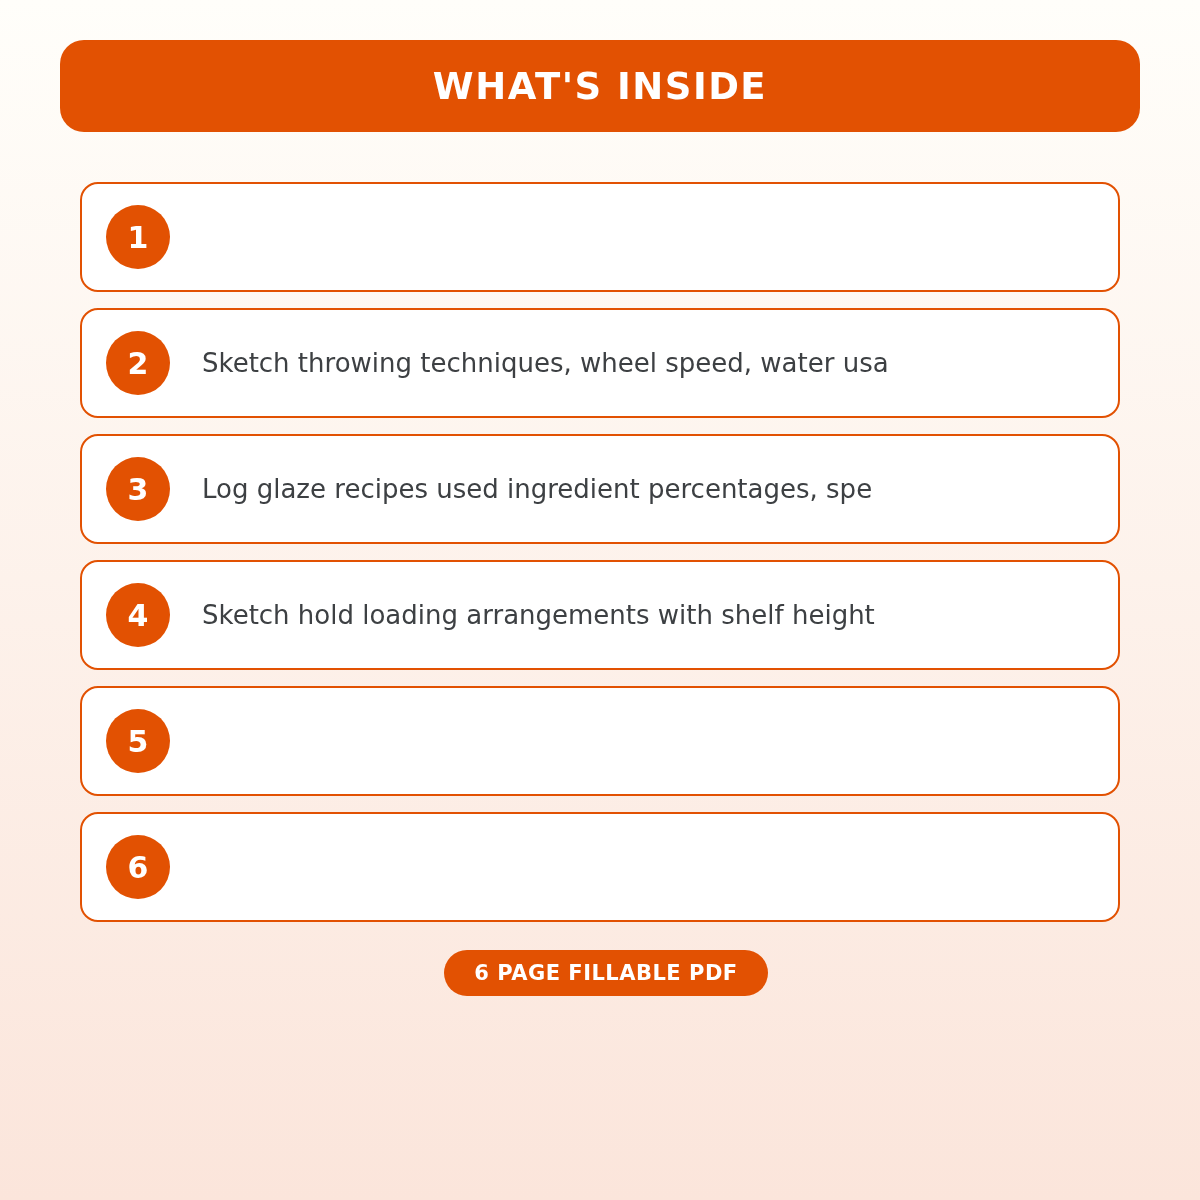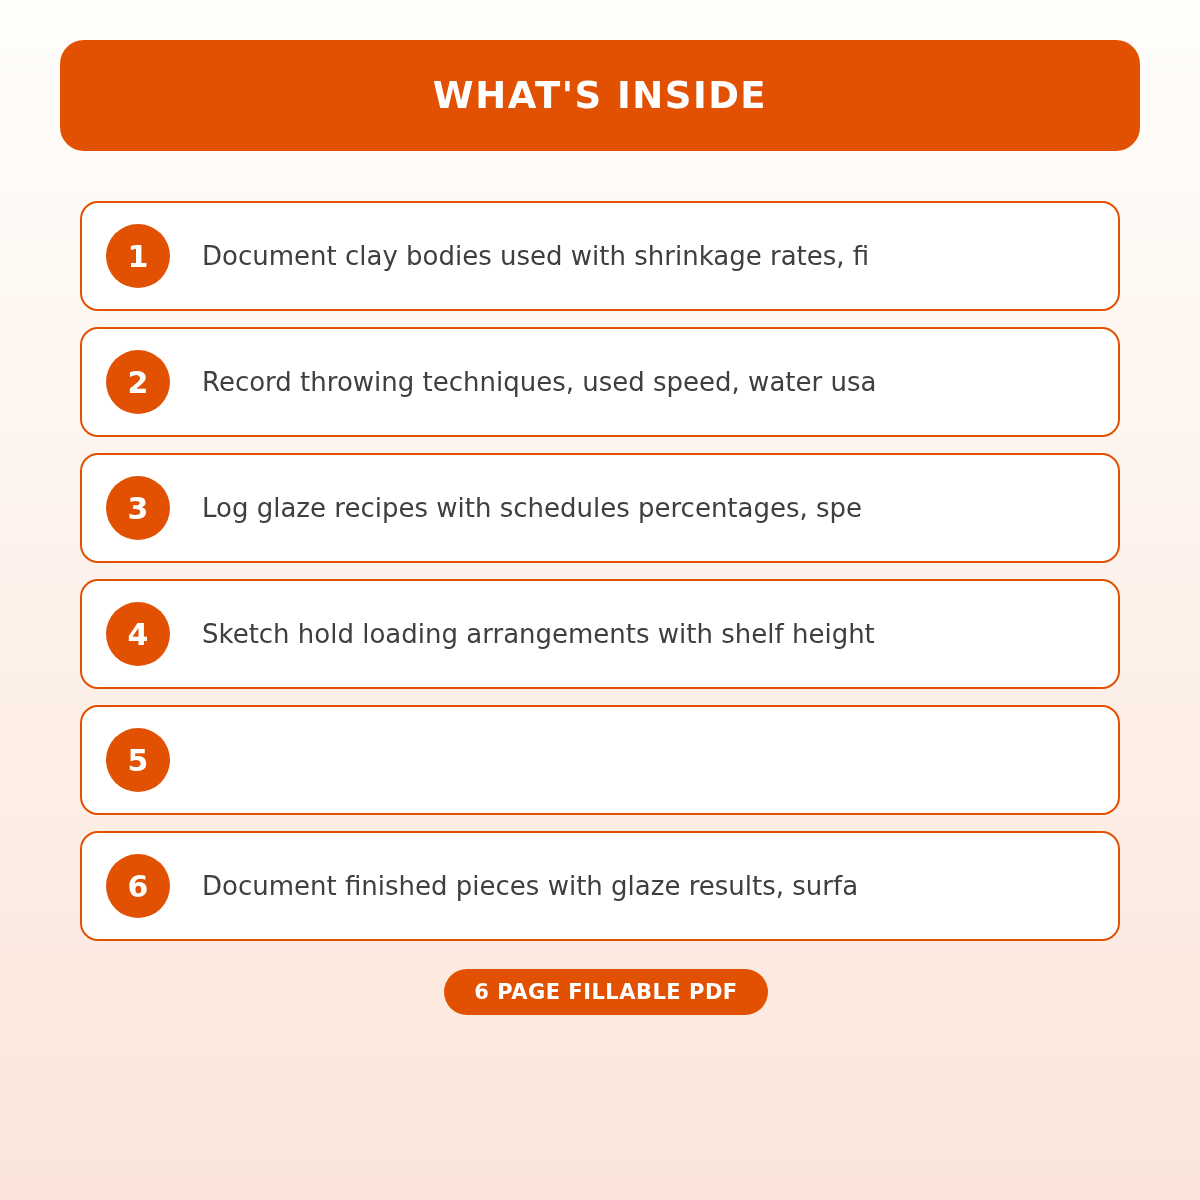--- a/index.html
+++ b/index.html
@@ -13,21 +13,21 @@
   html, body { margin: 0; padding: 0; }
   body {
     width: 1200px;
     height: 1200px;
     background: linear-gradient(180deg, var(--bg-top) 0%, var(--bg-bottom) 100%);
     font-family: "DejaVu Sans", sans-serif;
     overflow: hidden;
   }
   .header-banner {
     margin: 40px 60px 0 60px;
-    height: 111px;
+    height: 92px;
     background: var(--accent);
     border-radius: 24px;
     display: flex;
     align-items: center;
     justify-content: center;
   }
   .header-title {
     color: #ffffff;
     font-size: 37px;
     font-weight: bold;
@@ -90,44 +90,42 @@
 <body>
 
 <div class="header-banner">
   <div class="header-title">WHAT'S INSIDE</div>
 </div>
 
 <div class="cards">
 
   <div class="card">
     <div class="num-circle">1</div>
-    <div class="item-text">Document clay bodies used with shrinkage rates, fi</div>
   </div>
 
   <div class="card">
     <div class="num-circle">2</div>
-    <div class="item-text">Record throwing techniques, used speed, water usa</div>
+    <div class="item-text">Sketch throwing techniques, wheel speed, water usa</div>
   </div>
 
   <div class="card">
     <div class="num-circle">3</div>
-    <div class="item-text">Log glaze recipes with schedules percentages, spe</div>
+    <div class="item-text">Log glaze recipes used ingredient percentages, spe</div>
   </div>
 
   <div class="card">
     <div class="num-circle">4</div>
     <div class="item-text">Sketch hold loading arrangements with shelf height</div>
   </div>
 
   <div class="card">
     <div class="num-circle">5</div>
   </div>
 
   <div class="card">
     <div class="num-circle">6</div>
-    <div class="item-text">Document finished pieces with glaze results, surfa</div>
   </div>
 
 </div>
 
 <div class="badge-row">
   <div class="badge-pill">6 PAGE FILLABLE PDF</div>
 </div>
 
 </body></html>

